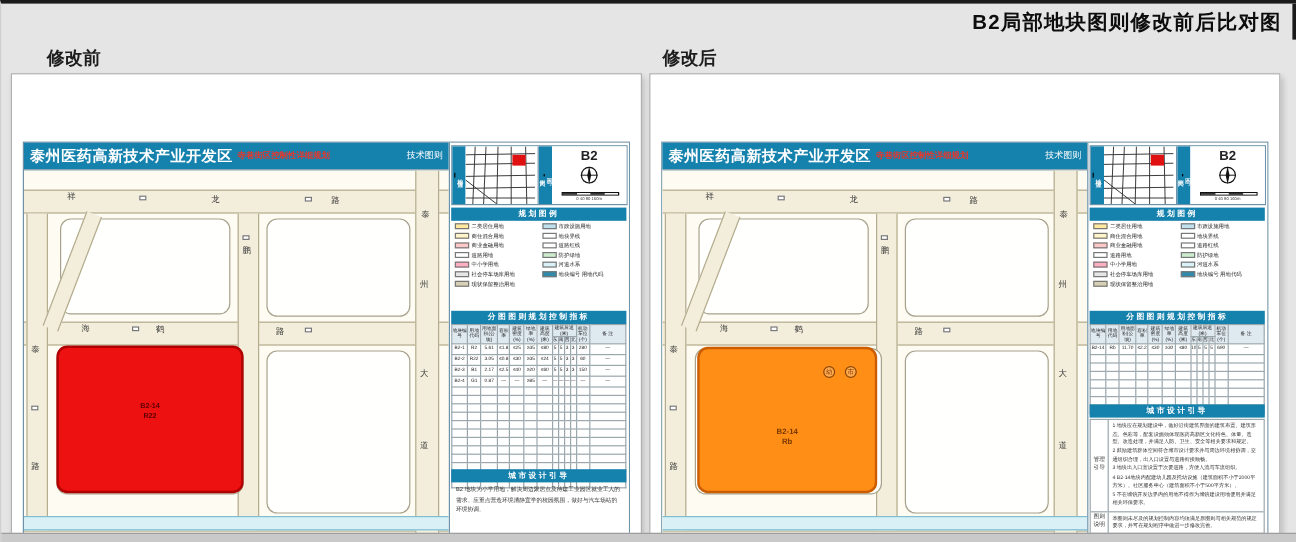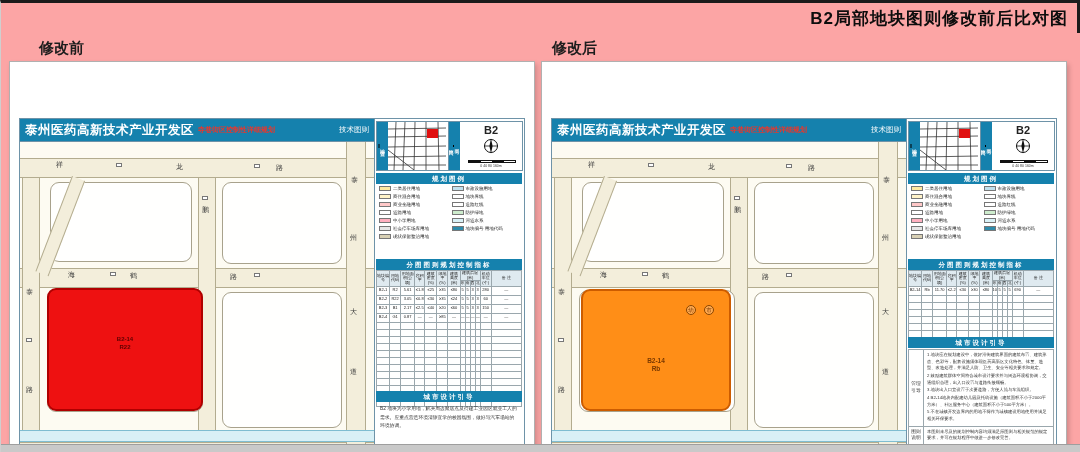--- a/index.html
+++ b/index.html
@@ -1,16 +1,16 @@
 <!DOCTYPE html>
 <html style="--teal: #1581ad; --plotBefore: #ee1111; --plotAfter: #ff8e17; --road: #f3eedb; --canal: #d9f0f6;"><head>
 <meta charset="utf-8">
 <style>
   html,body{margin:0;padding:0;}
-  .page{position:relative;width:1080px;height:452px;background:#fca5a5;overflow:hidden;
+  .page{position:relative;width:1080px;height:452px;background:#e5e5e5;overflow:hidden;
         font-family:"Liberation Sans",sans-serif;border-top:3px solid #1b1b1b;box-sizing:border-box;
         border-left:1px solid #cfcfcf;}
   .bottom-bar{position:absolute;left:0;right:0;bottom:0;height:7px;background:#c9c9c9;border-top:1px solid #9e9e9e;}
   .banner{position:absolute;top:4px;right:12px;font-size:17px;font-weight:bold;color:#0d0d0d;letter-spacing:1px;}
   .banner-edge{position:absolute;top:0;right:0;width:3px;height:30px;background:#1b1b1b;}
   .panel-label{position:absolute;font-size:15px;font-weight:bold;color:#1d1d1d;}
   #label0{left:38px;top:36px;} #label1{left:551px;top:36px;}
   .panel{position:absolute;top:58px;width:524px;height:386px;background:#fff;border:1px solid #b0b0b0;
          box-shadow:2px 3px 5px rgba(0,0,0,.18);}
   #panel0{left:8px;} #panel1{left:540px;}

